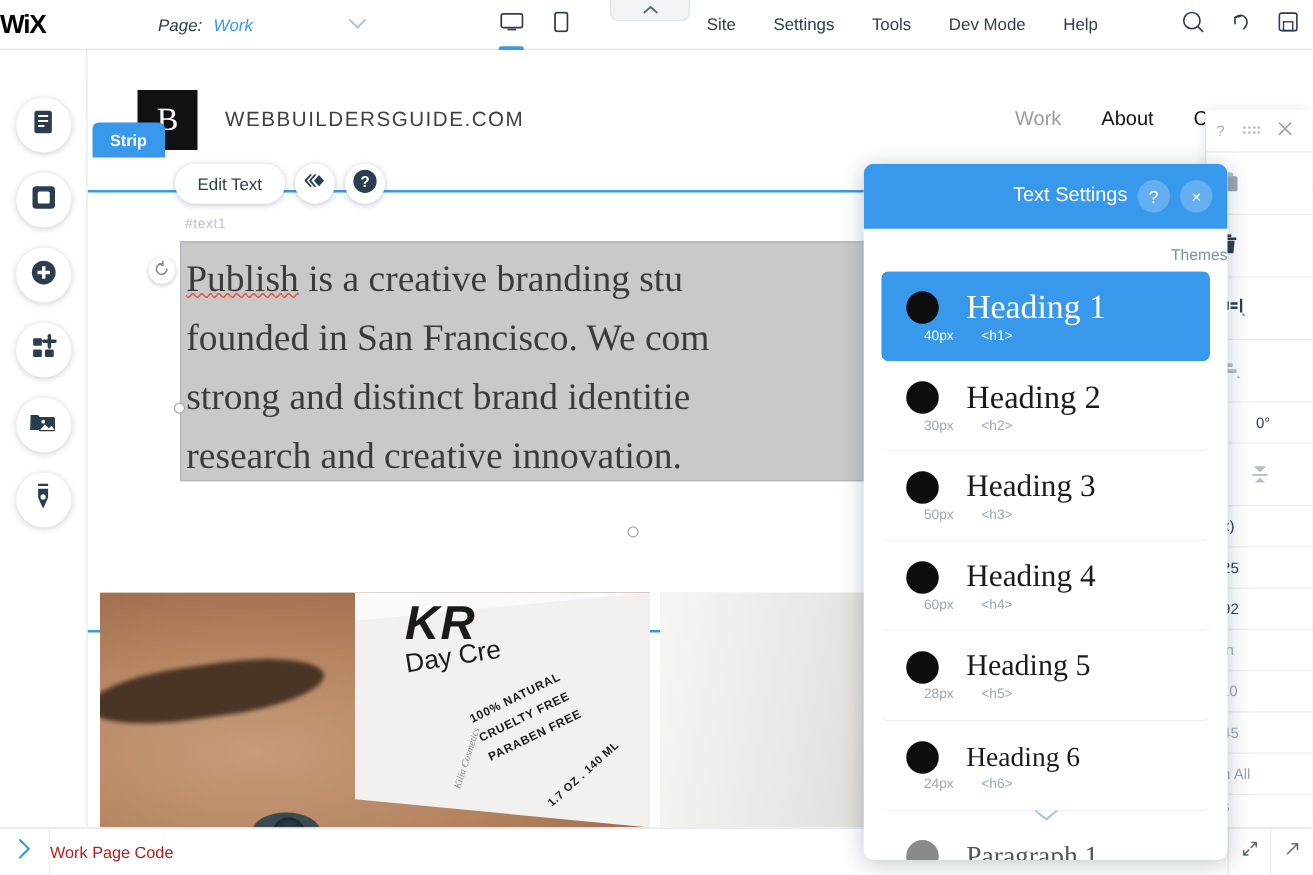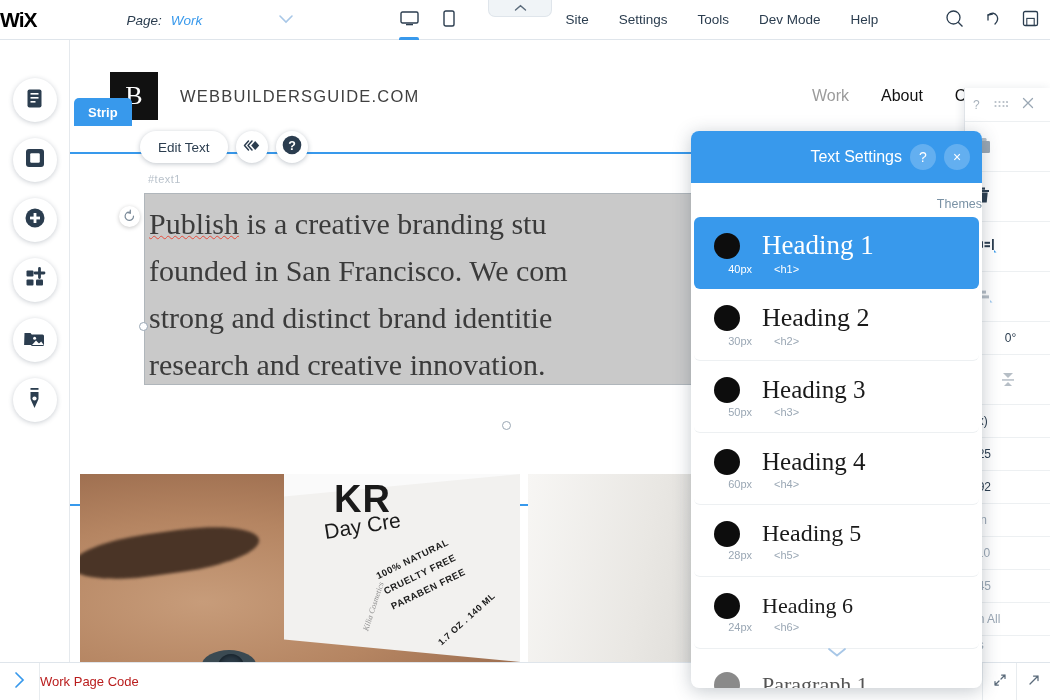--- a/index.html
+++ b/index.html
@@ -160,21 +160,21 @@
     position:absolute; right:-40px; top:8px; width:300px; height:180px; border-radius:50%;
     background: radial-gradient(circle at 35% 30%, #e08b63 0%, #c86a44 40%, #8b3a22 100%);
   }
   .spk-dots {
     position:absolute; inset:0; border-radius:50%;
     background-image: radial-gradient(circle, rgba(40,12,6,.75) 1.1px, transparent 1.3px);
     background-size: 7px 7px;
   }
   .spk-handle { position:absolute; left:36px; top:38px; width:14px; height:80px; background:#b8472c; border-radius:8px; transform:rotate(12deg); }
   .box-label { position: absolute; font-family:"Liberation Sans",sans-serif; color:#1a1a1a; }
-  .bl-kr { left: 254px; top: 4px; font-size: 38px; font-weight: bold; letter-spacing:1px; }
+  .bl-kr { left: 244px; top: 4px; font-size: 38px; font-weight: bold; letter-spacing:1px;font-style:italic; }
   .bl-day { left: 244px; top: 40px; font-size: 21px; transform: rotate(-9deg); }
   .bl-feat { left: 300px; top: 74px; font-size: 9.5px; font-weight: bold; letter-spacing:.6px; line-height: 17px; transform: rotate(-26deg); text-align:left; }
   .bl-oz { left: 350px; top: 140px; font-size: 9px; font-weight: bold; transform: rotate(-42deg); letter-spacing:.5px; }
   .bl-brand { left: 268px; top: 128px; font-size: 8px; font-family:"Liberation Serif",serif; font-style:italic; color:#8d8d8d; transform: rotate(-72deg); }
 
   
   .bottombar {
     position: absolute; left: 0; bottom: 0; width: 1050px; height: 38px;
     background: #fff; border-top: 1px solid #dfe5eb; display: flex;
     align-items: center; z-index: 55;
@@ -206,21 +206,21 @@
     height: 52px; background: #3899ec; display: flex; align-items: center;
     padding: 0 12px 0 26px; flex: 0 0 auto;
   }
   .ts-title { color: #fff; font-size: 16px; flex: 1; }
   .ts-hbtn {
     width: 26px; height: 26px; border-radius: 50%; background: rgba(255,255,255,.22);
     color: #fff; display: flex; align-items: center; justify-content: center;
     font-size: 14px; margin-left: 8px; cursor: pointer;
   }
   .ts-sub { padding: 14px 0 6px 26px; font-size: 12.5px; color: #7a92a5; }
-  .themes { flex: 1; overflow: hidden; position: relative; padding: 0 3px; }
+  .themes { flex: 1; overflow: hidden; position: relative; padding: 0 14px; }
   .theme-item {
     position: relative; height: 72px; border-bottom: 1px solid #edf0f2;
     display: flex; flex-direction: column; justify-content: center;
     padding-left: 20px; cursor: pointer; border-radius: 6px;
   }
   .theme-item.selected { background: #3899ec; border-bottom-color: transparent; }
   .ti-main { display: flex; align-items: center; gap: 22px; }
   .swatch { width: 26px; height: 26px; border-radius: 50%; background: #0d0d0d; flex: 0 0 auto; }
   .swatch.gray { background: #8a8a8a; }
   .ti-name { font-family: "Liberation Serif", serif; color: #1a1a1a; }

